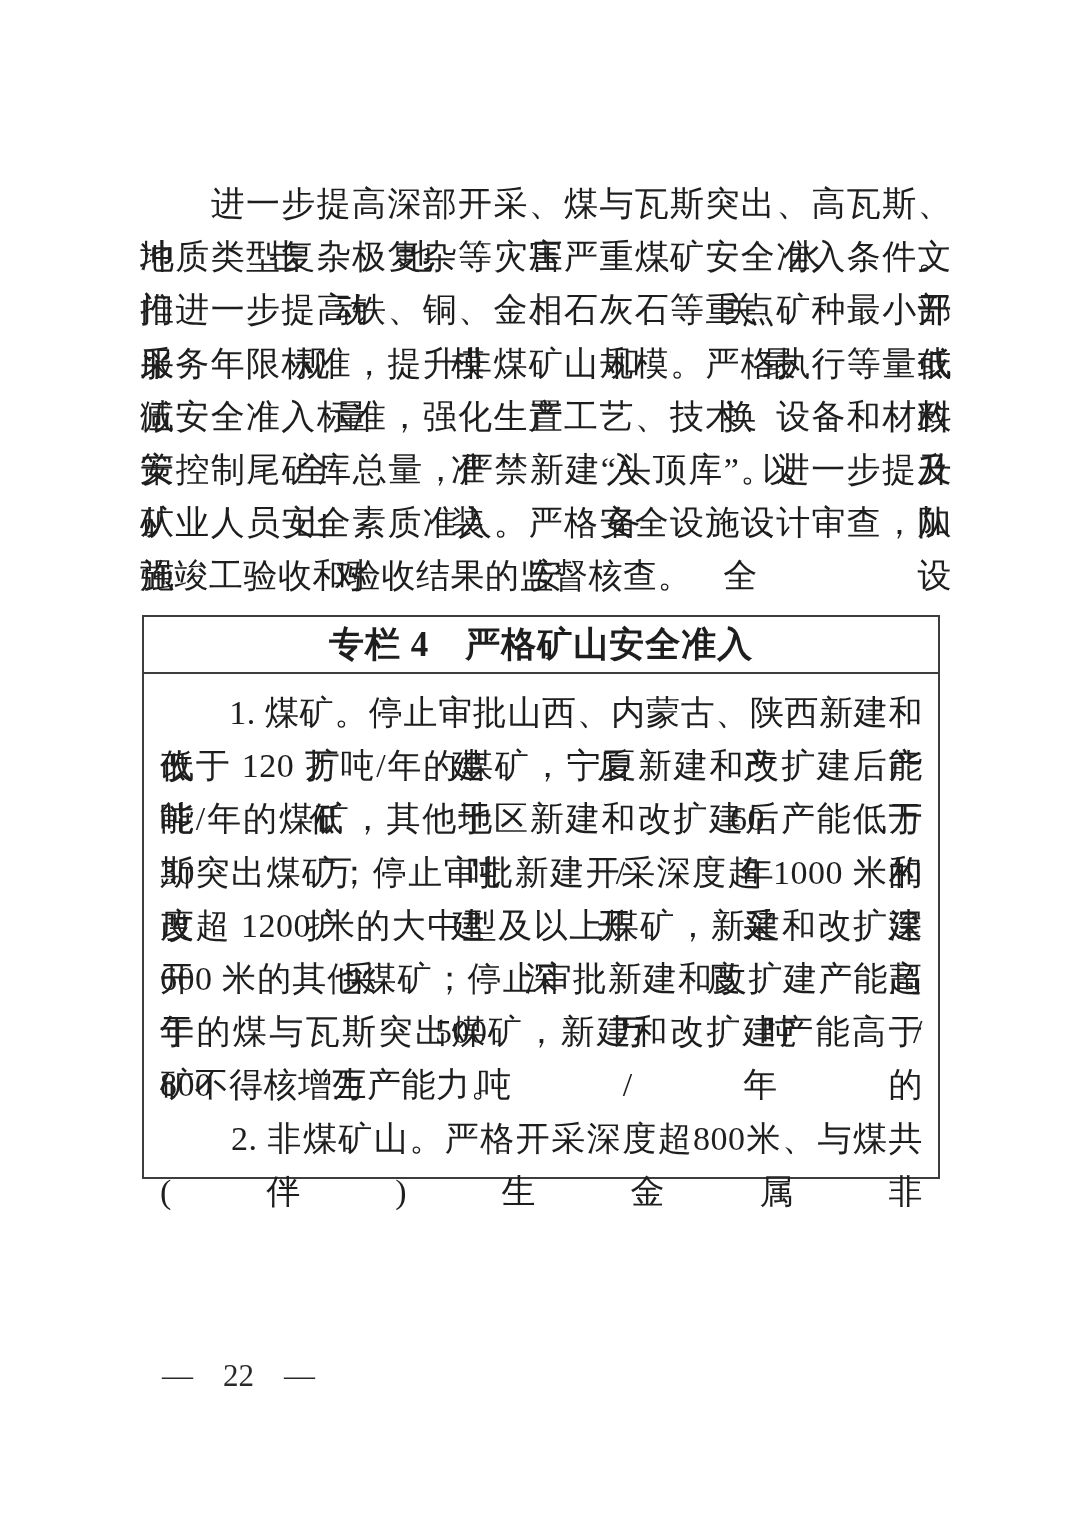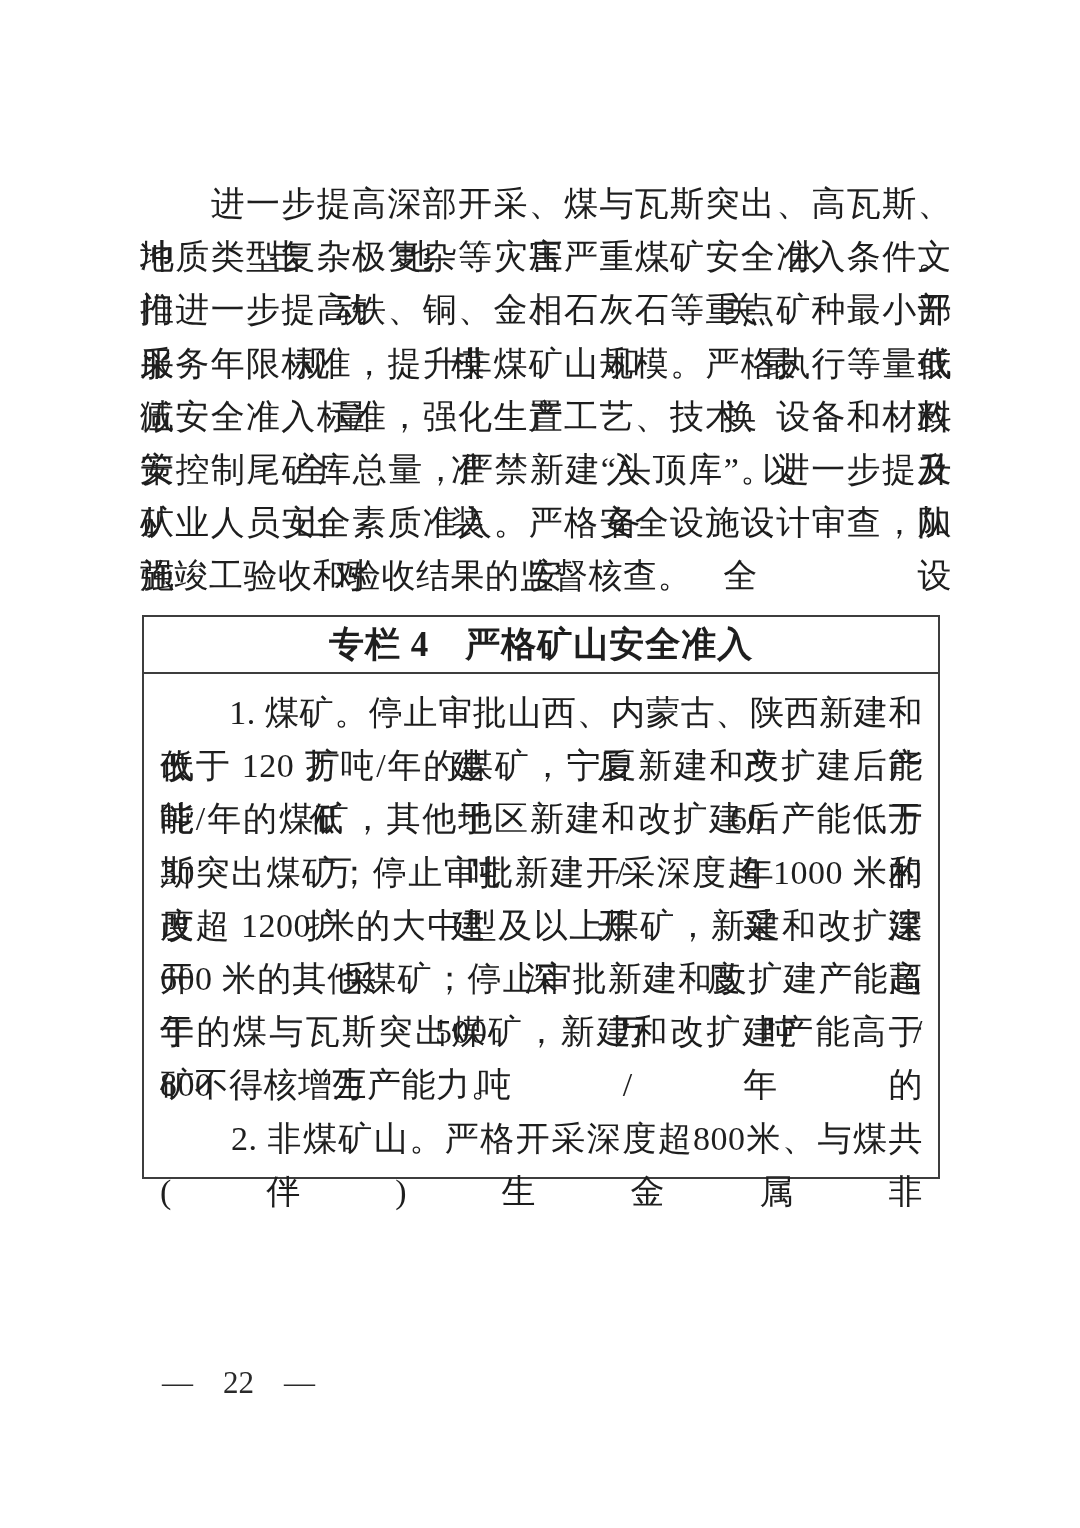--- a/index.html
+++ b/index.html
@@ -67,21 +67,21 @@
     font-size: 31px;
     line-height: 44px;
     color: #2a2a2a;
     display: flex;
     align-items: center;
   }
   .footer .dash {
     letter-spacing: 0;
   }
   .footer .page-num {
-    margin: 9px 30px;
+    margin: 2px 30px;
     font-family: "Liberation Serif", "DejaVu Serif", serif;
   }
 </style>
 </head>
 <body>
 
 <div class="page">
 
   <div class="paragraph">
       <div class="line fill">　　进一步提高深部开采、煤与瓦斯突出、高瓦斯、冲击地压、水文</div>

